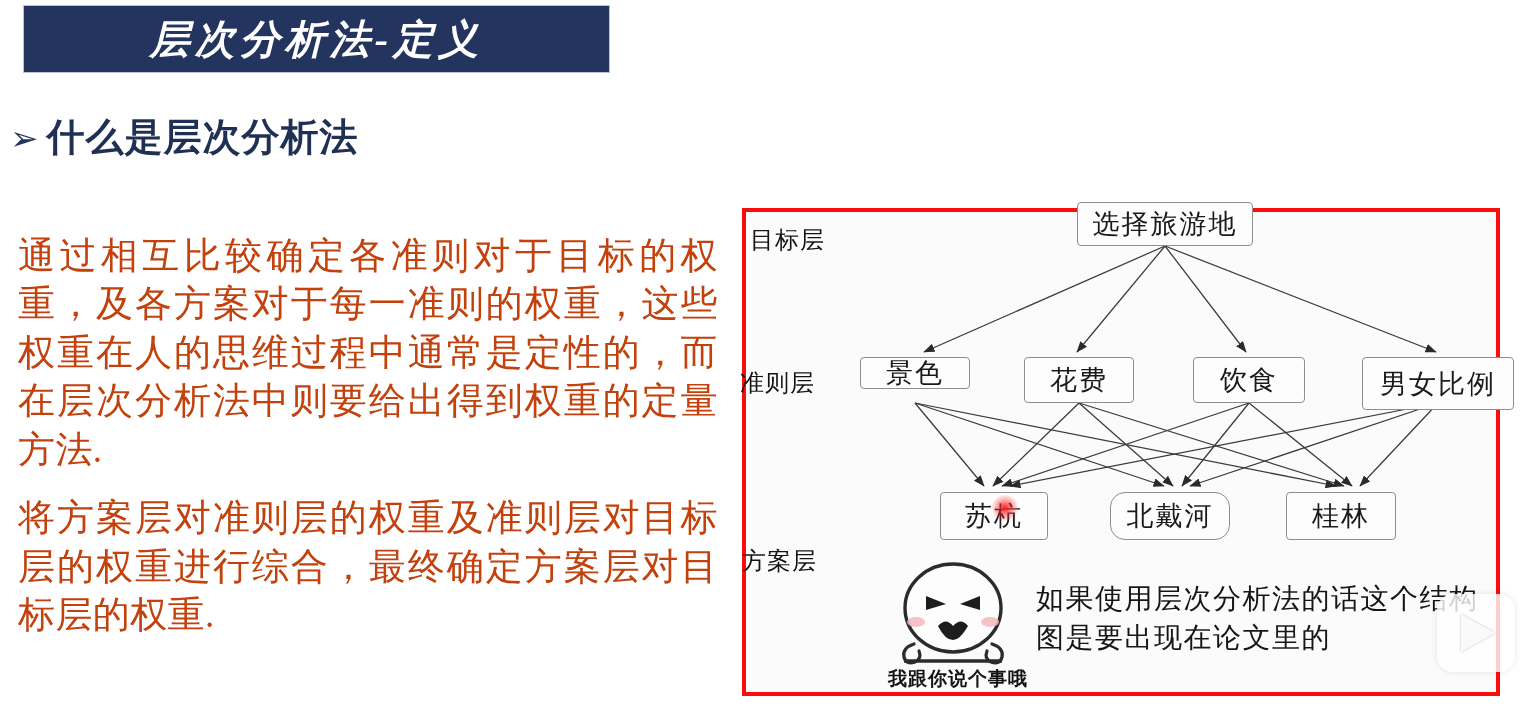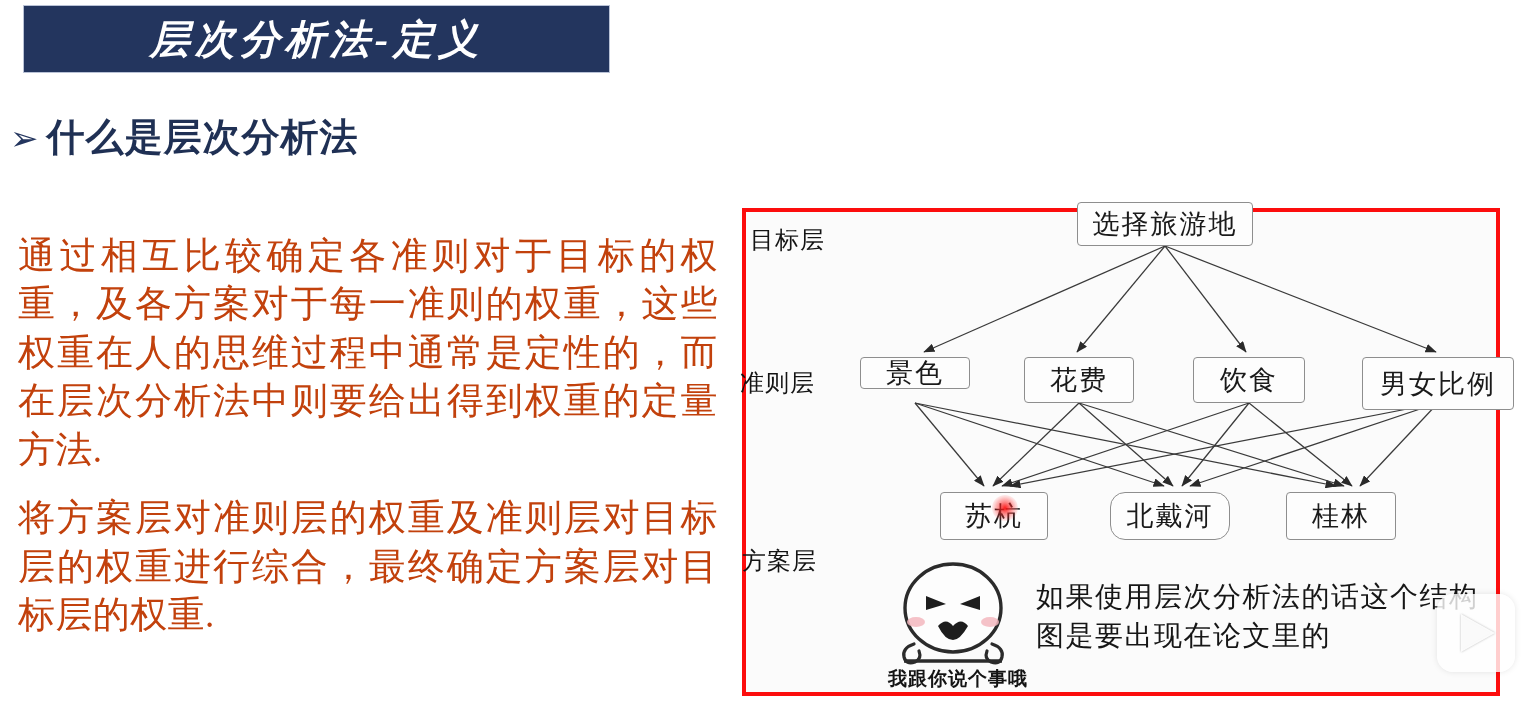--- a/index.html
+++ b/index.html
@@ -180,21 +180,21 @@
     white-space: nowrap;
   }
 
   
   #diagram-caption {
     position: absolute;
     left: 290px;
     top: 368px;
     width: 470px;
     color: #161616;
-    font-family: Liberation Mono, monospace;
+    font-family: Liberation Sans, sans-serif;
     font-size: 28px;
     line-height: 1.38;
     letter-spacing: 1.5px;
   }
 
   
   #play-overlay {
     position: absolute;
     left: 1437px;
     top: 594px;

